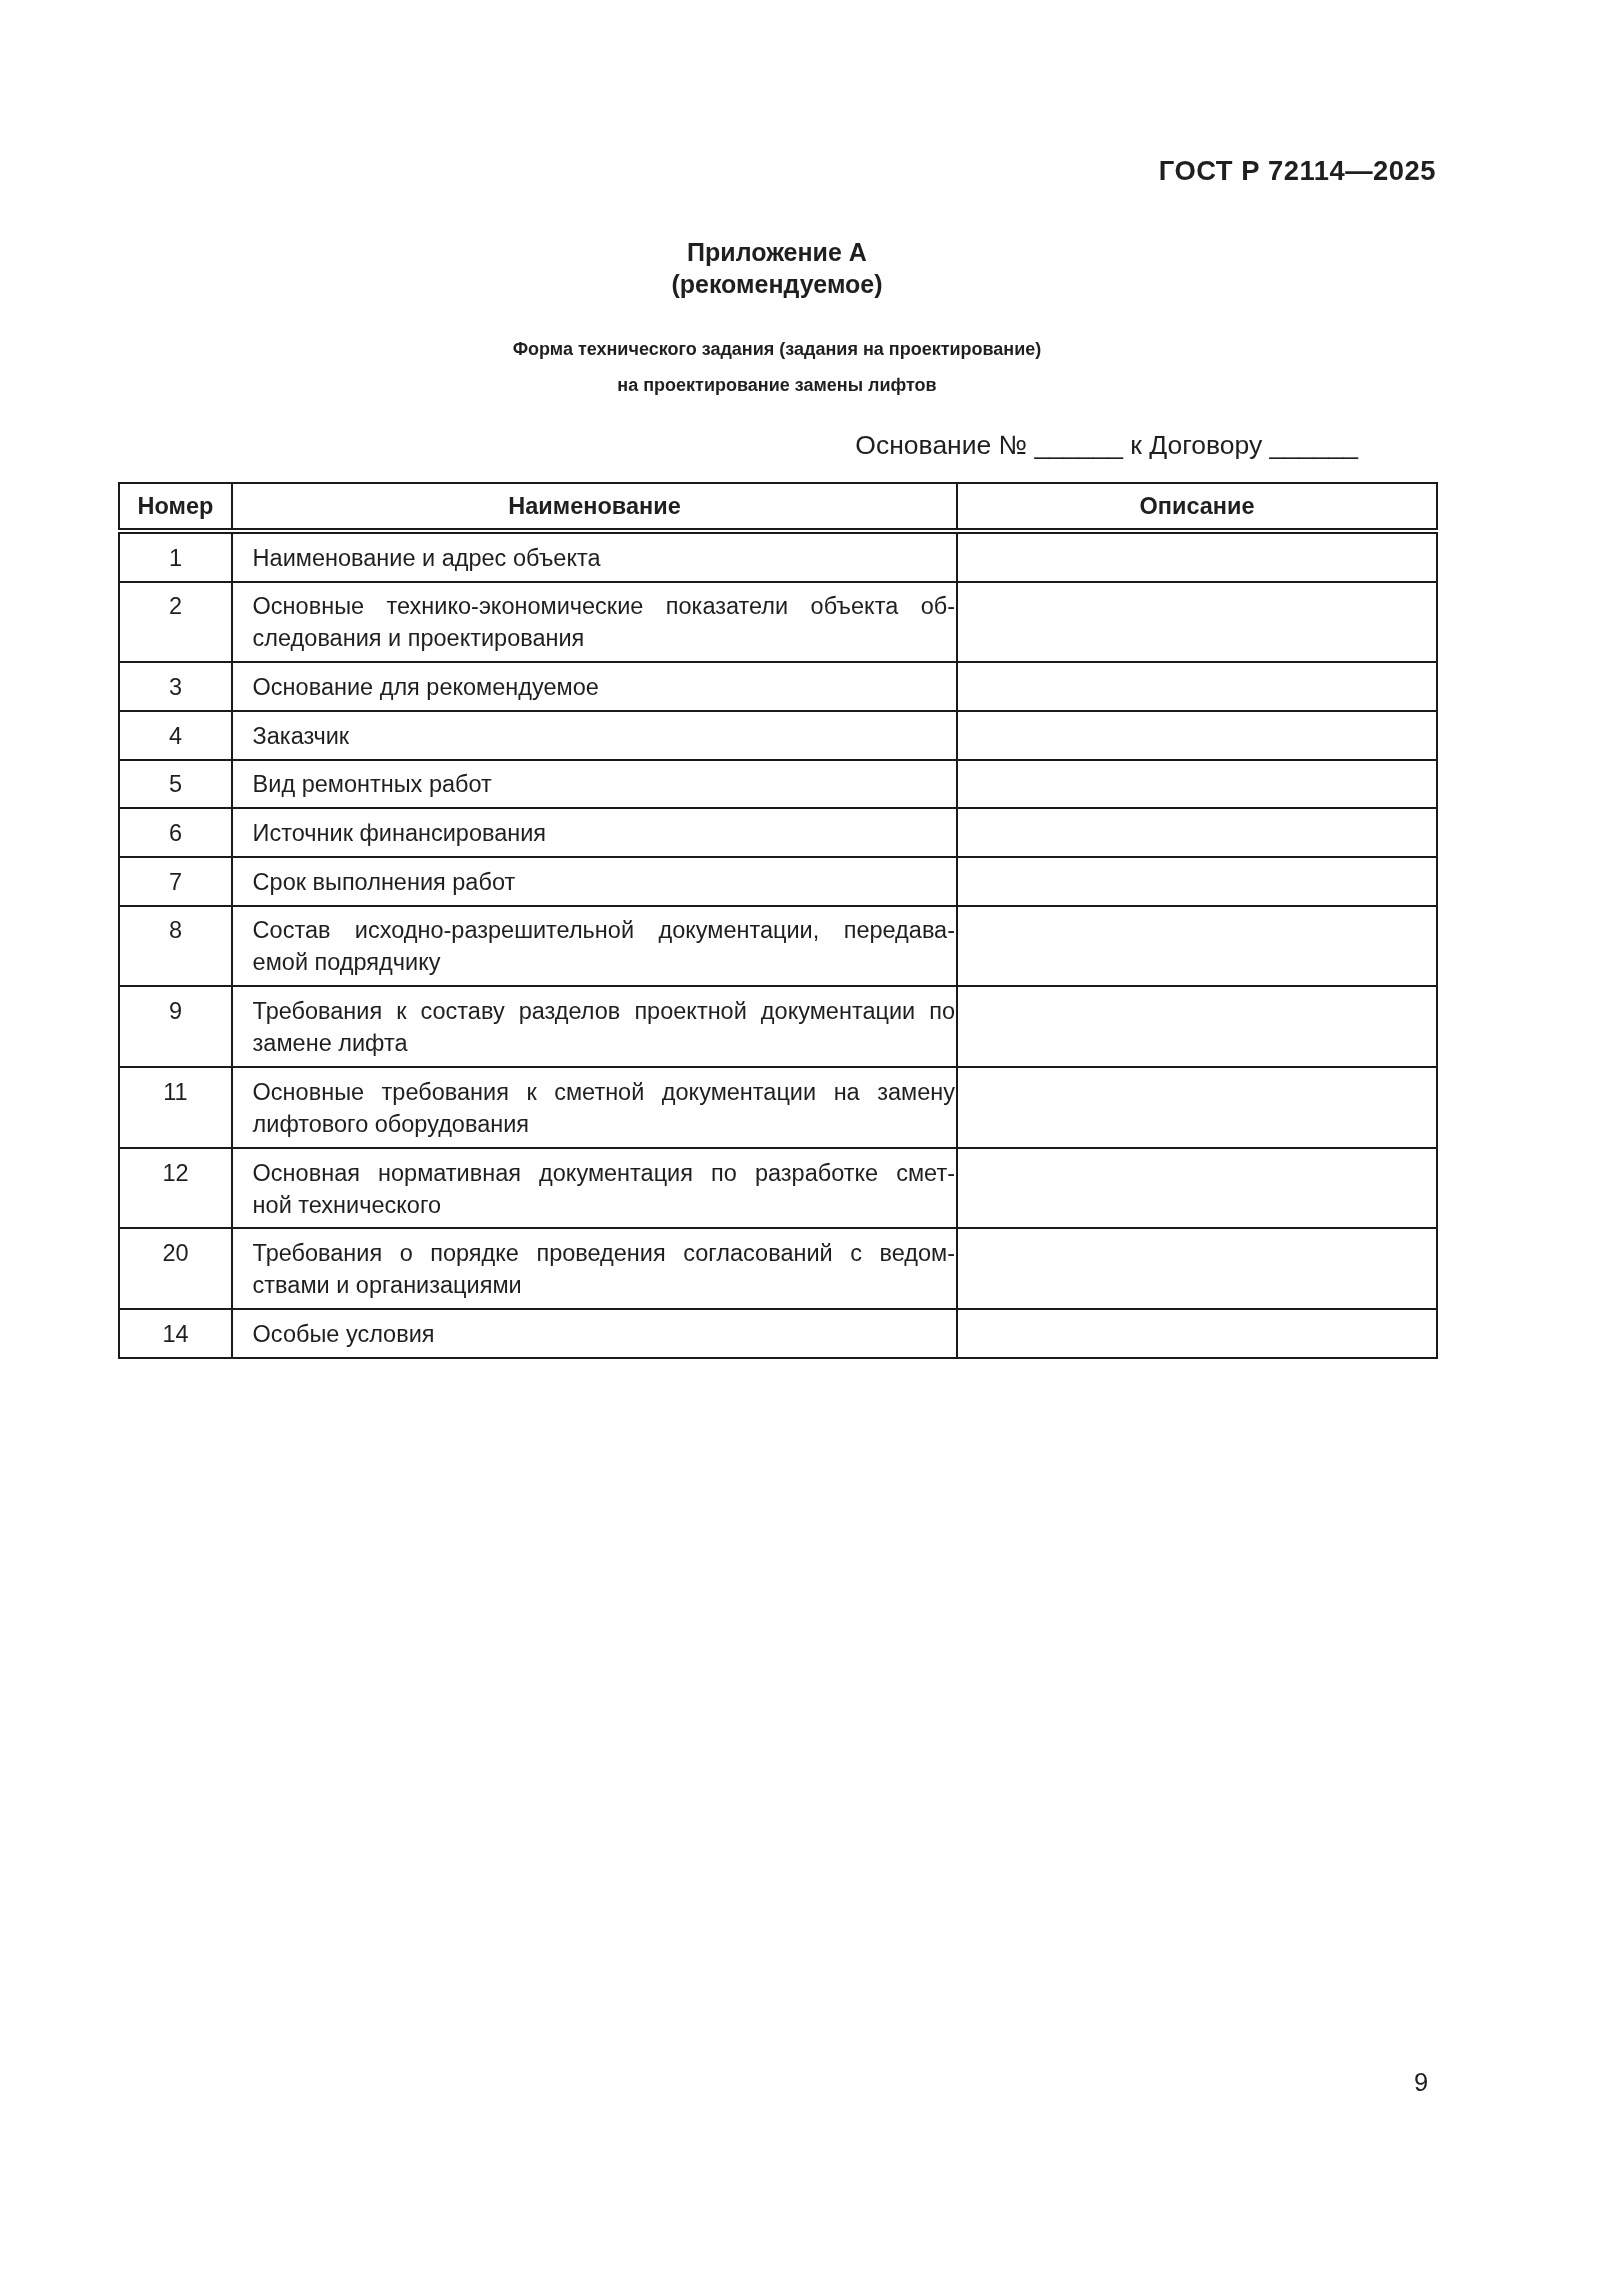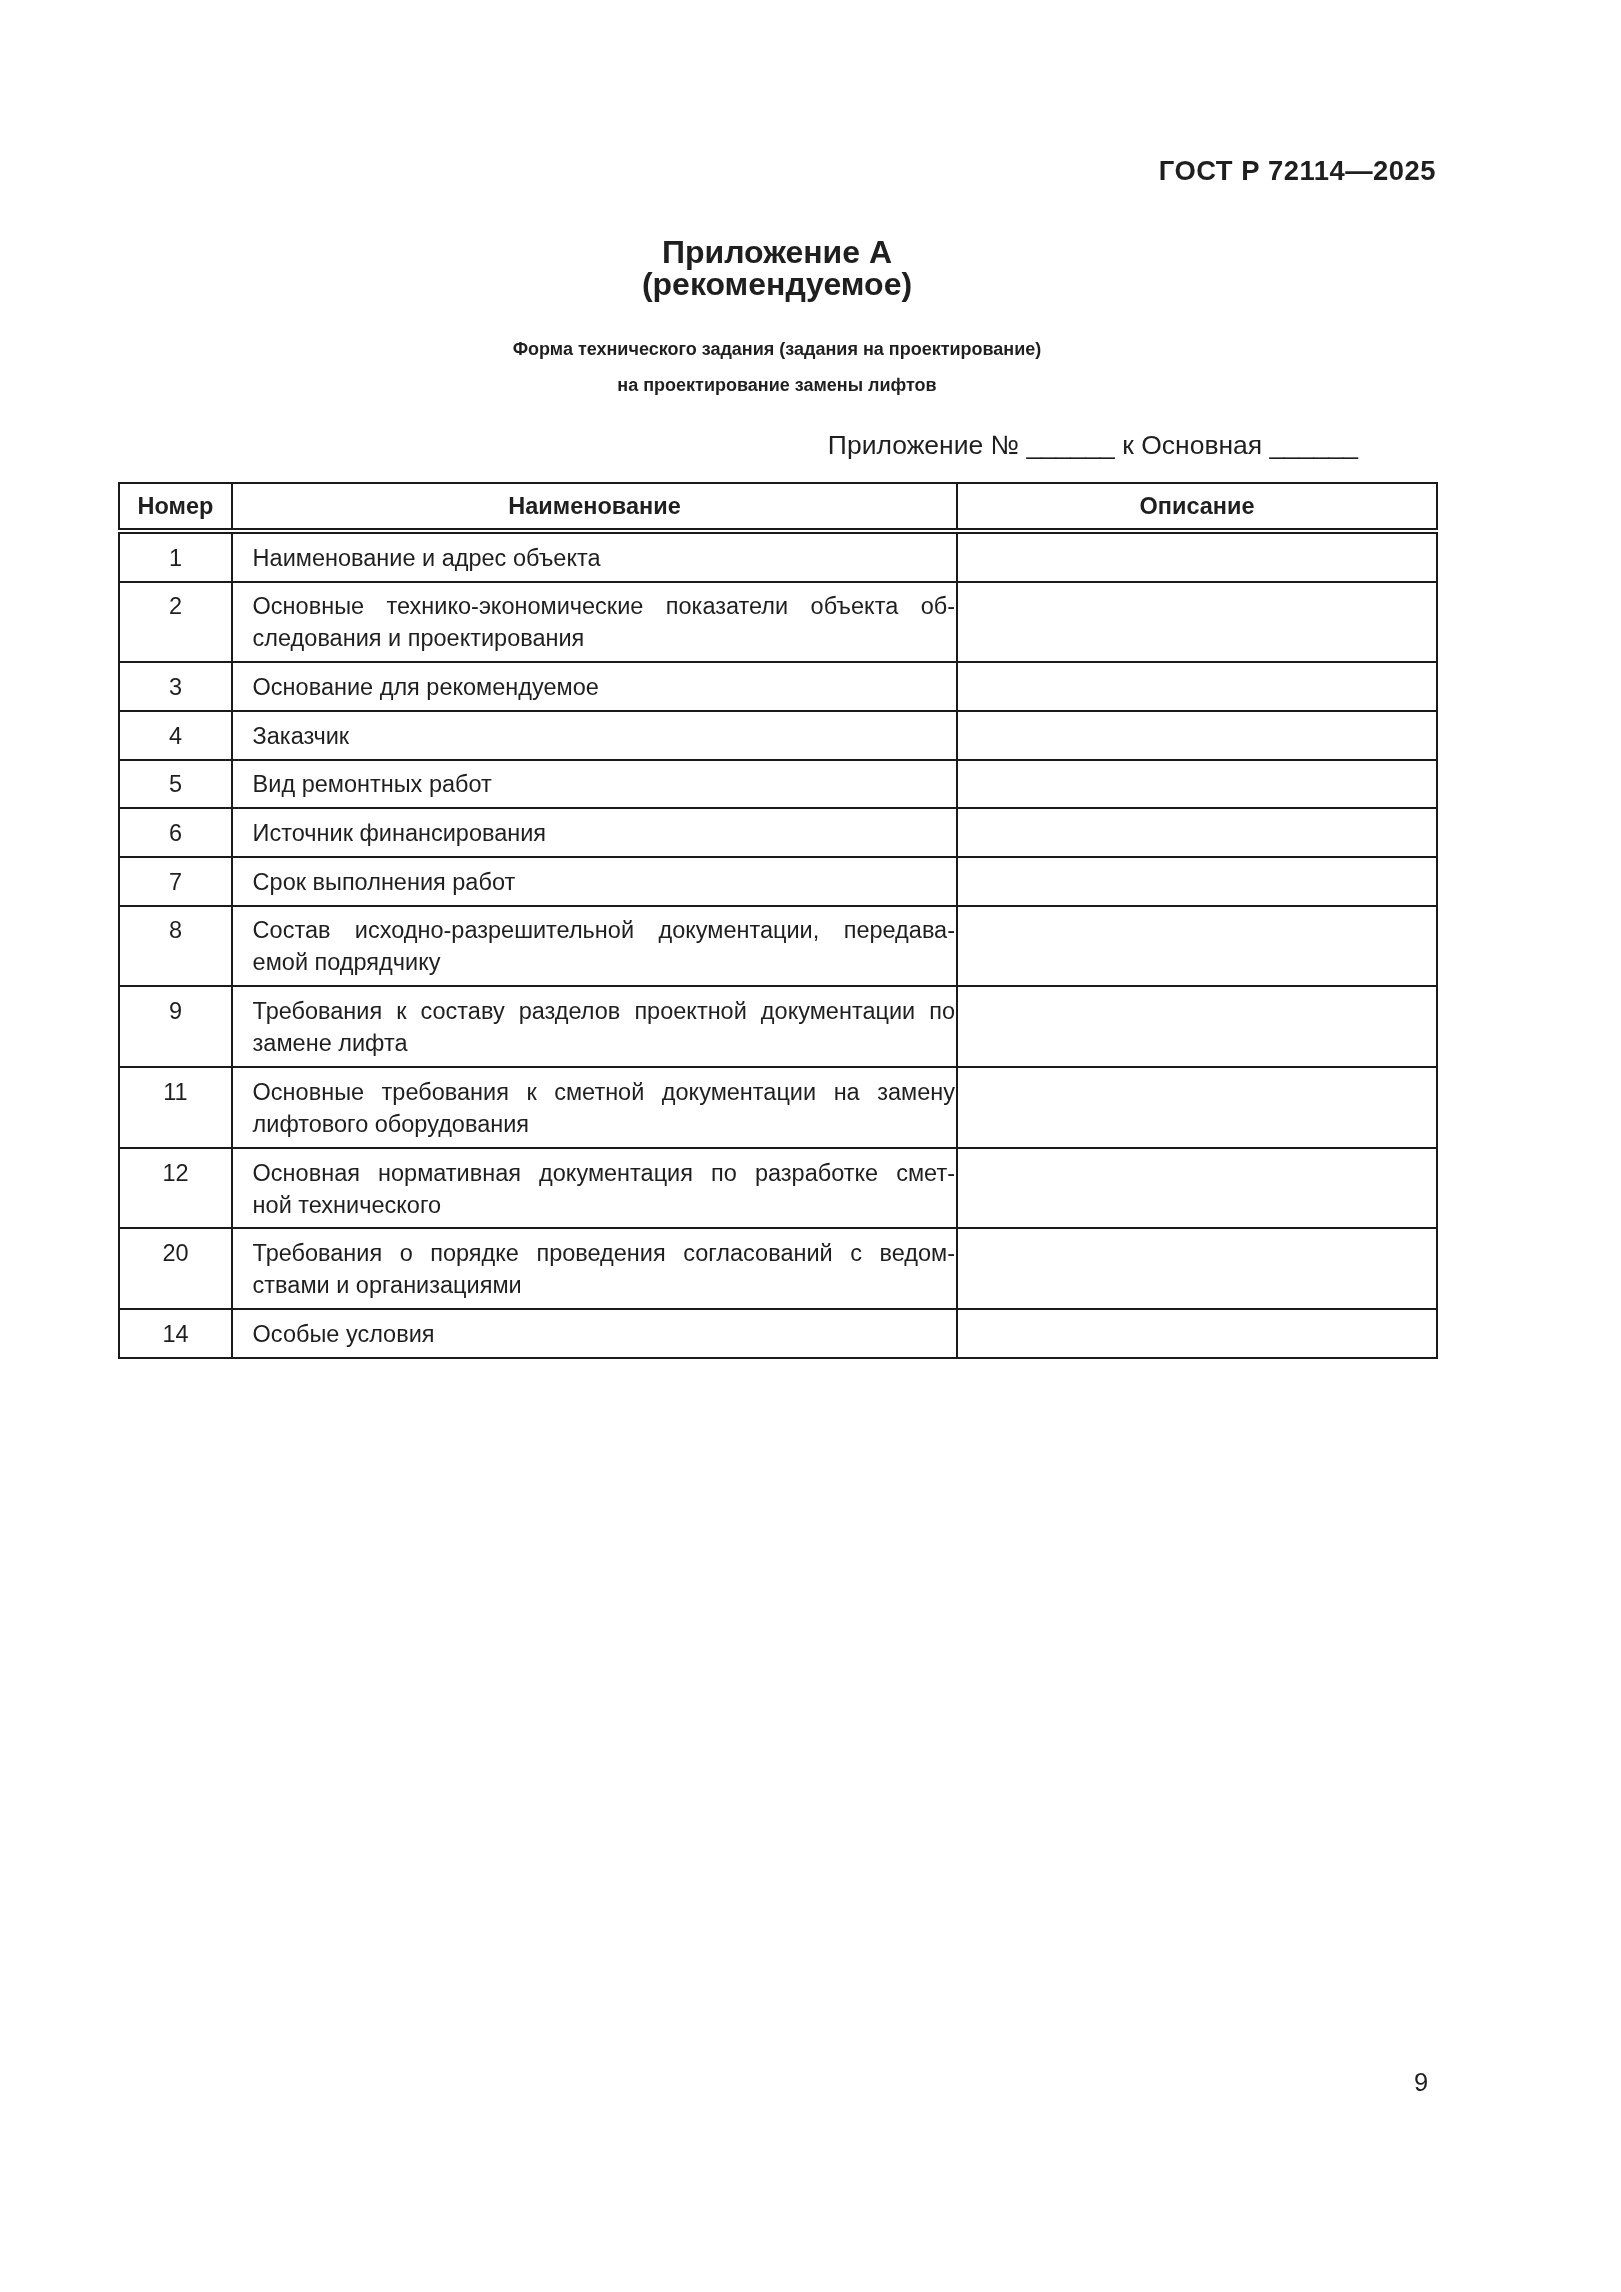--- a/index.html
+++ b/index.html
@@ -27,21 +27,21 @@
     text-align: right;
     font-weight: bold;
     font-size: 27.4px;
     line-height: 33px;
     letter-spacing: 0.5px;
   }
   .appendix {
     margin-top: 49px;
     text-align: center;
     font-weight: bold;
-    font-size: 32px;
+    font-size: 25px;
     line-height: 32px;
   }
   .form-title {
     margin-top: 31px;
     text-align: center;
     font-weight: bold;
     font-size: 18px;
     line-height: 36px;
   }
   .annex-ref {
@@ -112,21 +112,21 @@
     <div class="appendix">
       <div>Приложение А</div>
       <div>(рекомендуемое)</div>
     </div>
 
     <div class="form-title">
       <div>Форма технического задания (задания на проектирование)</div>
       <div>на проектирование замены лифтов</div>
     </div>
 
-    <div class="annex-ref">Приложение № ______ к Основная ______</div>
+    <div class="annex-ref">Основание № ______ к Договору ______</div>
 
     <table class="form-table">
       <colgroup>
         <col style="width:113px">
         <col style="width:725px">
         <col style="width:480px">
       </colgroup>
       <thead>
         <tr>
           <th>Номер</th>

